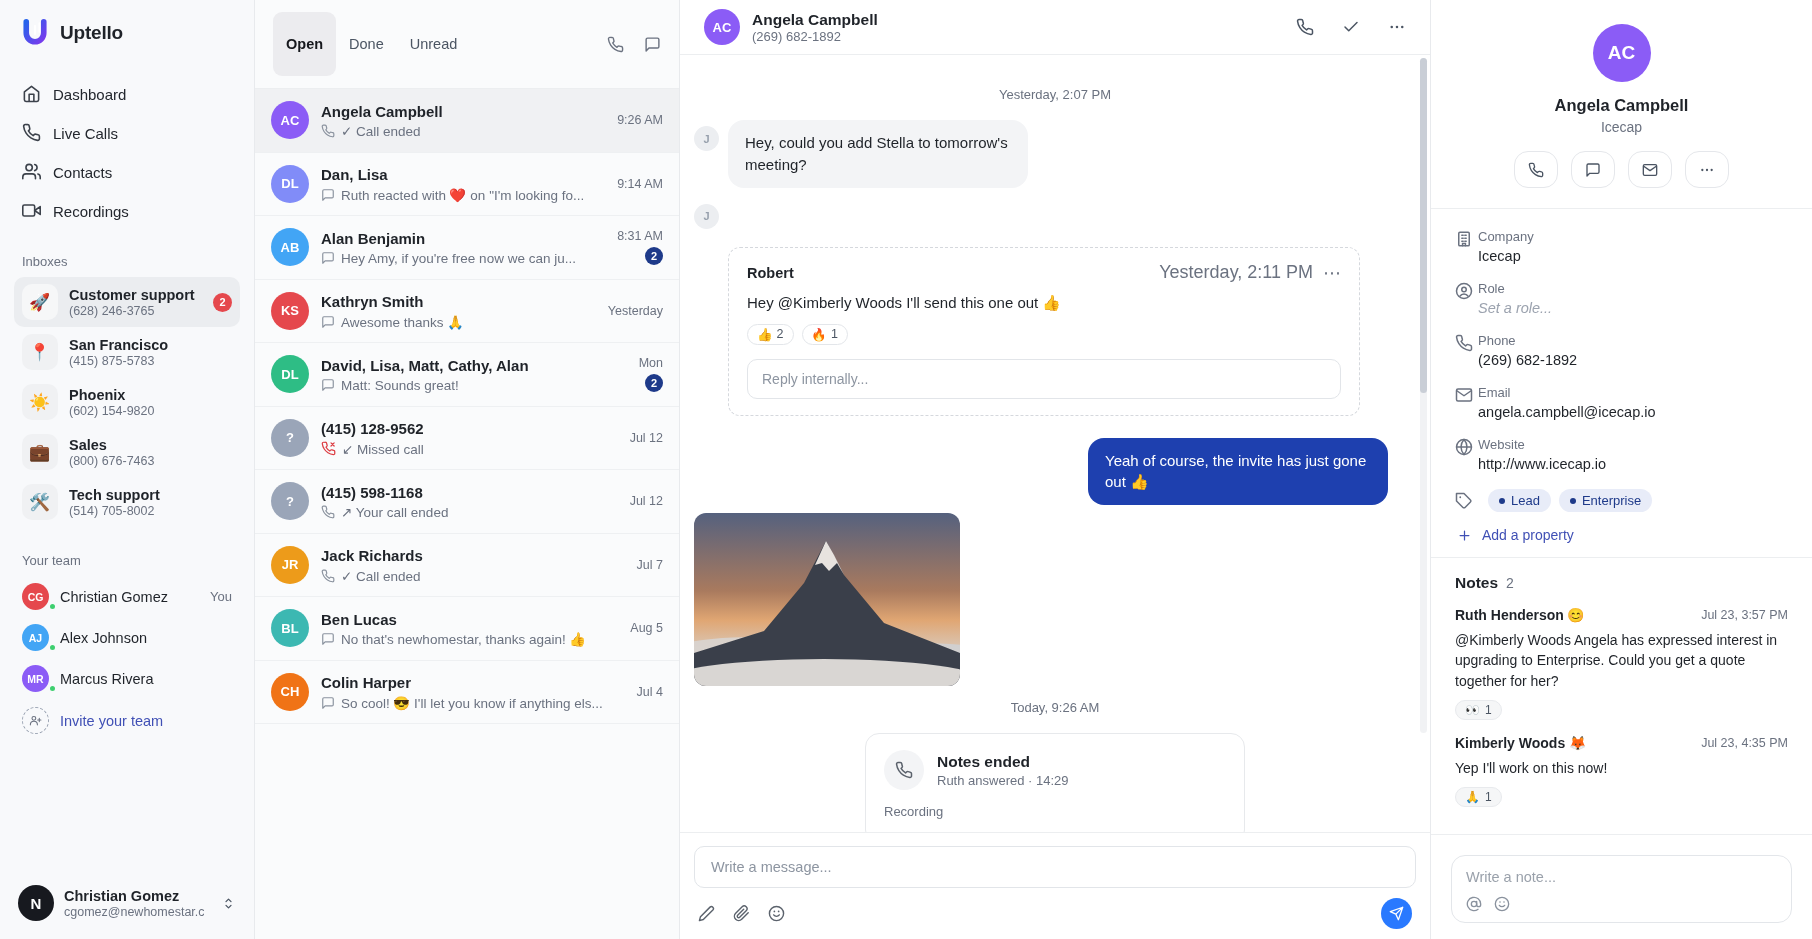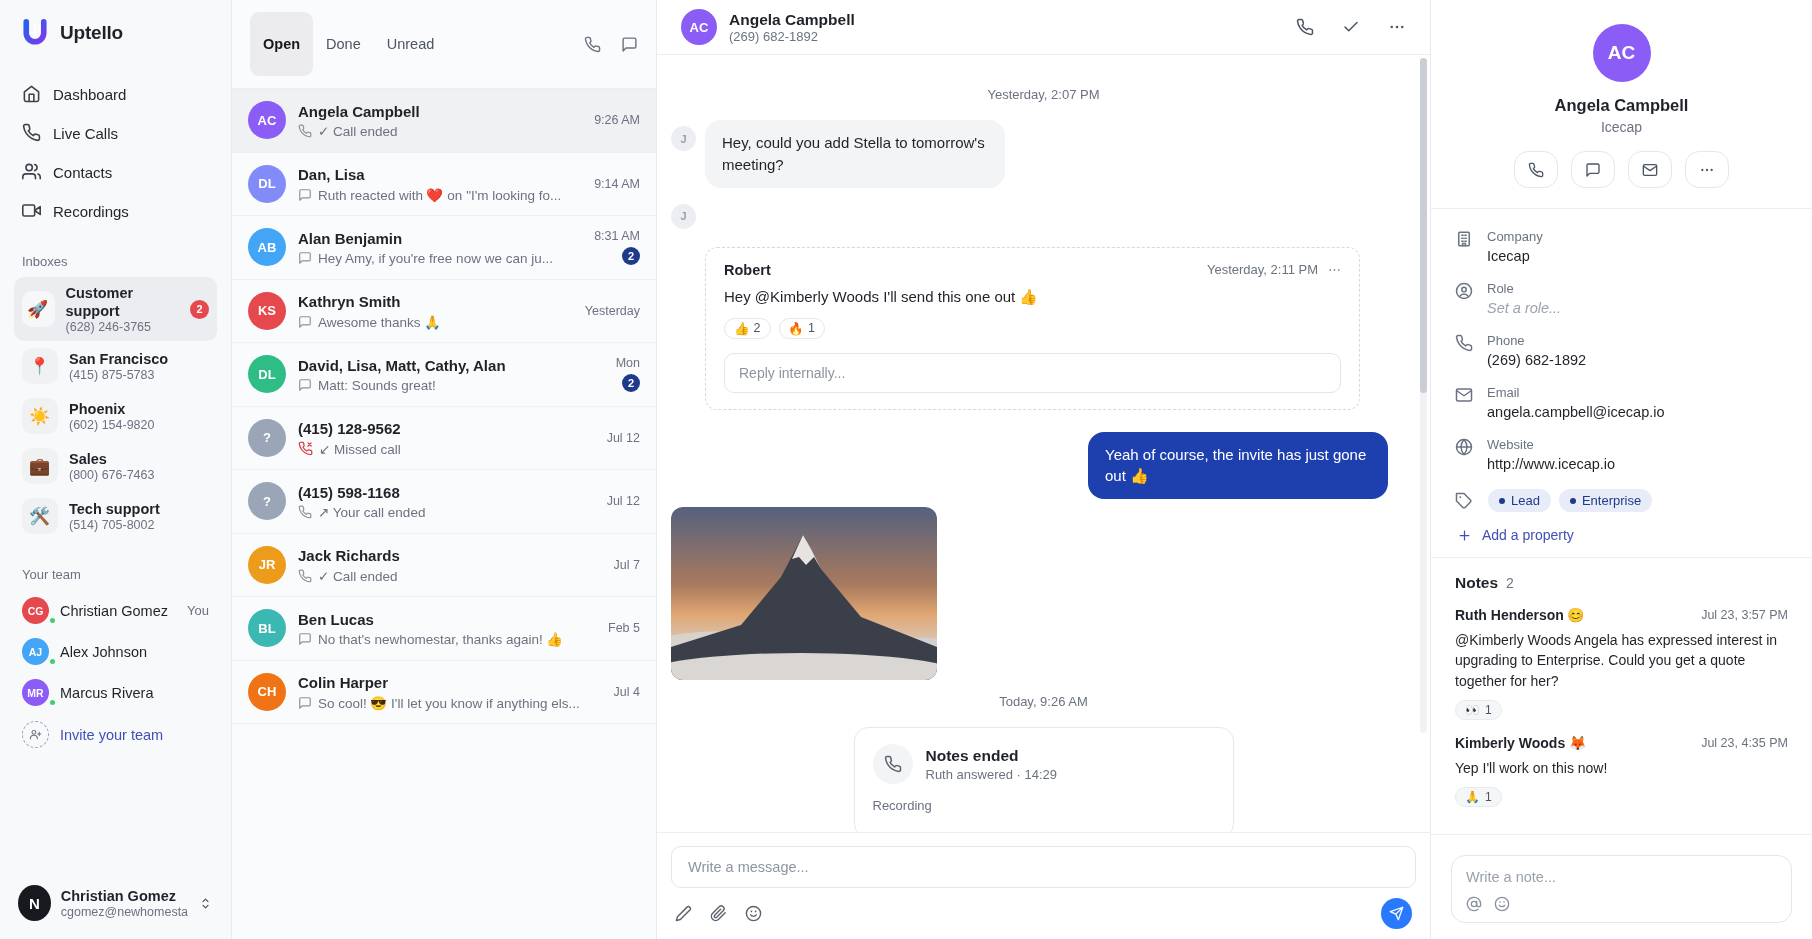--- a/index.html
+++ b/index.html
@@ -1,21 +1,21 @@
 <!DOCTYPE html>
 <html><head>
 <meta charset="utf-8">
 <style>
   * { margin:0; padding:0; box-sizing:border-box; }
   html,body { width:1812px; height:939px; font-family:"Liberation Sans", sans-serif; background:#fff; color:#1f2329; overflow:hidden; }
   .app { width:1812px; height:939px; display:flex; }
   .i { display:inline-block; vertical-align:middle; flex:none; }
 
   
-  .sidebar { width:232px; flex:none; background:#f8f9fb; border-right:1px solid #e8eaed; display:flex; flex-direction:column; padding:14px 14px 12px; }
+  .sidebar { width:255px; flex:none; background:#f8f9fb; border-right:1px solid #e8eaed; display:flex; flex-direction:column; padding:14px 14px 12px; }
   .logo-row { display:flex; align-items:center; gap:10px; padding:4px 6px 2px; }
   .logo-name { font-size:19px; font-weight:800; letter-spacing:-0.2px; }
   .nav { margin-top:26px; display:flex; flex-direction:column; gap:4px; }
   .nav-item { display:flex; align-items:flex-end; gap:12px; padding:8px 8px; border-radius:9px; color:#23272e; font-size:15px; font-weight:500; cursor:pointer; }
   .nav-item .i { color:#3c424b; }
   .section-label { font-size:13px; color:#6b7280; margin:26px 0 8px 8px; }
   .inbox-item { display:flex; align-items:center; gap:11px; padding:7px 8px; border-radius:10px; position:relative; cursor:pointer; }
   .inbox-item.active { background:#ebedf0; }
   .inbox-emoji { width:36px; height:36px; border-radius:10px; background:#f0f1f3; display:flex; align-items:center; justify-content:center; font-size:17px; }
   .inbox-item.active .inbox-emoji { background:#f6f7f8; }
@@ -61,21 +61,21 @@
   .ch-phone { font-size:13px; color:#6b7280; }
   .chat-head-icons { margin-left:auto; display:flex; gap:28px; color:#4b5563; }
   .msgs { flex:1; padding:18px 14px 0 14px; position:relative; overflow:hidden; }
   .divider { text-align:center; font-size:13px; color:#6b7280; margin:14px 0 18px; }
   .msg-row { display:flex; align-items:flex-start; gap:9px; margin:0 0 10px 0; }
   .j-avatar { width:25px; height:25px; border-radius:50%; background:#eceef1; color:#98a1ad; font-size:11px; font-weight:700; display:flex; align-items:center; justify-content:center; margin-top:6px; }
   .bubble-in { background:#f3f4f6; border-radius:16px; padding:12px 17px; font-size:15px; line-height:1.45; max-width:300px; }
   .note-card { border:1.5px dashed #d5d8dd; border-radius:12px; background:#fff; margin:18px 56px 0 34px; padding:14px 18px 16px; }
   .note-card-head { display:flex; align-items:center; }
   .nc-author { font-size:14.5px; font-weight:700; }
-  .nc-time { margin-left:auto; font-size:13px; color:#6b7280; display:flex; align-items:center; gap:10px; }
+  .nc-time { margin-left:auto; font-size:18px; color:#6b7280; display:flex; align-items:center; gap:10px; }
   .nc-text { font-size:15px; margin-top:10px; }
   .rx-row { display:flex; gap:8px; margin-top:12px; }
   .rx-pill { border:1px solid #e3e6ea; background:#fff; border-radius:999px; padding:2px 9px; font-size:12.5px; color:#4b5563; display:flex; align-items:center; gap:4px; cursor:pointer; }
   .reply-input { width:100%; margin-top:14px; border:1px solid #e2e5e9; border-radius:10px; padding:11px 14px; font-size:14px; color:#1f2329; font-family:"Liberation Sans",sans-serif; outline:none; background:#fff; }
   .reply-input::placeholder { color:#8d95a1; }
   .bubble-out-row { display:flex; justify-content:flex-end; margin:22px 28px 0 0; }
   .bubble-out { background:#1e40af; color:#fff; border-radius:16px; padding:12px 17px; font-size:15px; line-height:1.45; max-width:300px; }
   .img-msg { margin:8px 0 0 0; width:266px; height:173px; border-radius:12px; overflow:hidden; display:block; cursor:pointer; }
   .call-card { width:380px; margin:18px auto 0; border:1px solid #e7e9ec; border-radius:14px; padding:16px 18px; background:#fff; }
   .cc-head { display:flex; align-items:center; gap:13px; }
@@ -93,21 +93,21 @@
 
   
   .rightp { width:382px; flex:none; border-left:1px solid #e8eaed; display:flex; flex-direction:column; background:#fff; }
   .contact-top { padding:24px 26px 20px; text-align:center; border-bottom:1px solid #eceef0; }
   .r-avatar { width:58px; height:58px; border-radius:50%; background:#8b5cf6; color:#fff; font-size:19px; font-weight:700; display:inline-flex; align-items:center; justify-content:center; }
   .r-name { font-size:16.5px; font-weight:700; margin-top:14px; }
   .r-company { font-size:14px; color:#6b7280; margin-top:4px; }
   .r-actions { display:flex; justify-content:center; gap:13px; margin-top:16px; }
   .r-act-btn { width:44px; height:37px; border:1px solid #e5e7eb; border-radius:14px; background:#fff; color:#4b5563; display:flex; align-items:center; justify-content:center; cursor:pointer; }
   .props { padding:20px 24px 14px; border-bottom:1px solid #eceef0; }
-  .prop-row { display:flex; gap:14px; margin-bottom:17px; }
+  .prop-row { display:flex; gap:5px; margin-bottom:17px; }
   .prop-row .i { color:#6b7280; margin-top:1px; }
   .prop-label { font-size:13px; color:#6b7280; }
   .prop-value { font-size:14.5px; margin-top:4px; }
   .prop-value.placeholder { color:#9ca3af; font-style:italic; }
   .tags-row { display:flex; align-items:center; gap:15px; margin-bottom:15px; }
   .tag-pills { display:flex; gap:8px;justify-content:space-between; }
   .tag-pill { background:#e8ecf8; color:#1e3a8a; font-size:13px; font-weight:500; border-radius:999px; padding:4px 11px; display:flex; align-items:center; gap:6px; cursor:pointer; }
   .tag-dot { width:6px; height:6px; border-radius:50%; background:#1e3a8a; }
   .add-prop { display:flex; align-items:center; gap:10px; color:#4050b5; font-size:14px; font-weight:500; cursor:pointer; padding-left:2px; }
   .notes { flex:1; padding:16px 24px 0; overflow:hidden; }
@@ -509,21 +509,21 @@
         <span class="c-main">
             <div class="c-name">Ben Lucas</div>
           <div class="c-snippet">
               <svg class="i" width="14" height="14">
                 <use href="#ic-chat"></use>
               </svg>
               <span>No that's newhomestar, thanks again! 👍</span>
             </div>
           </span>
         <span class="c-meta">
-            <span class="c-time">Feb 5</span>
+            <span class="c-time">Aug 5</span>
           </span>
       </div>
 
       <div class="conv-item">
         <span class="c-avatar" style="background-color: rgb(240, 115, 22);">CH</span>
         <span class="c-main">
             <div class="c-name">Colin Harper</div>
           <div class="c-snippet">
               <svg class="i" width="14" height="14">
                 <use href="#ic-chat"></use>

